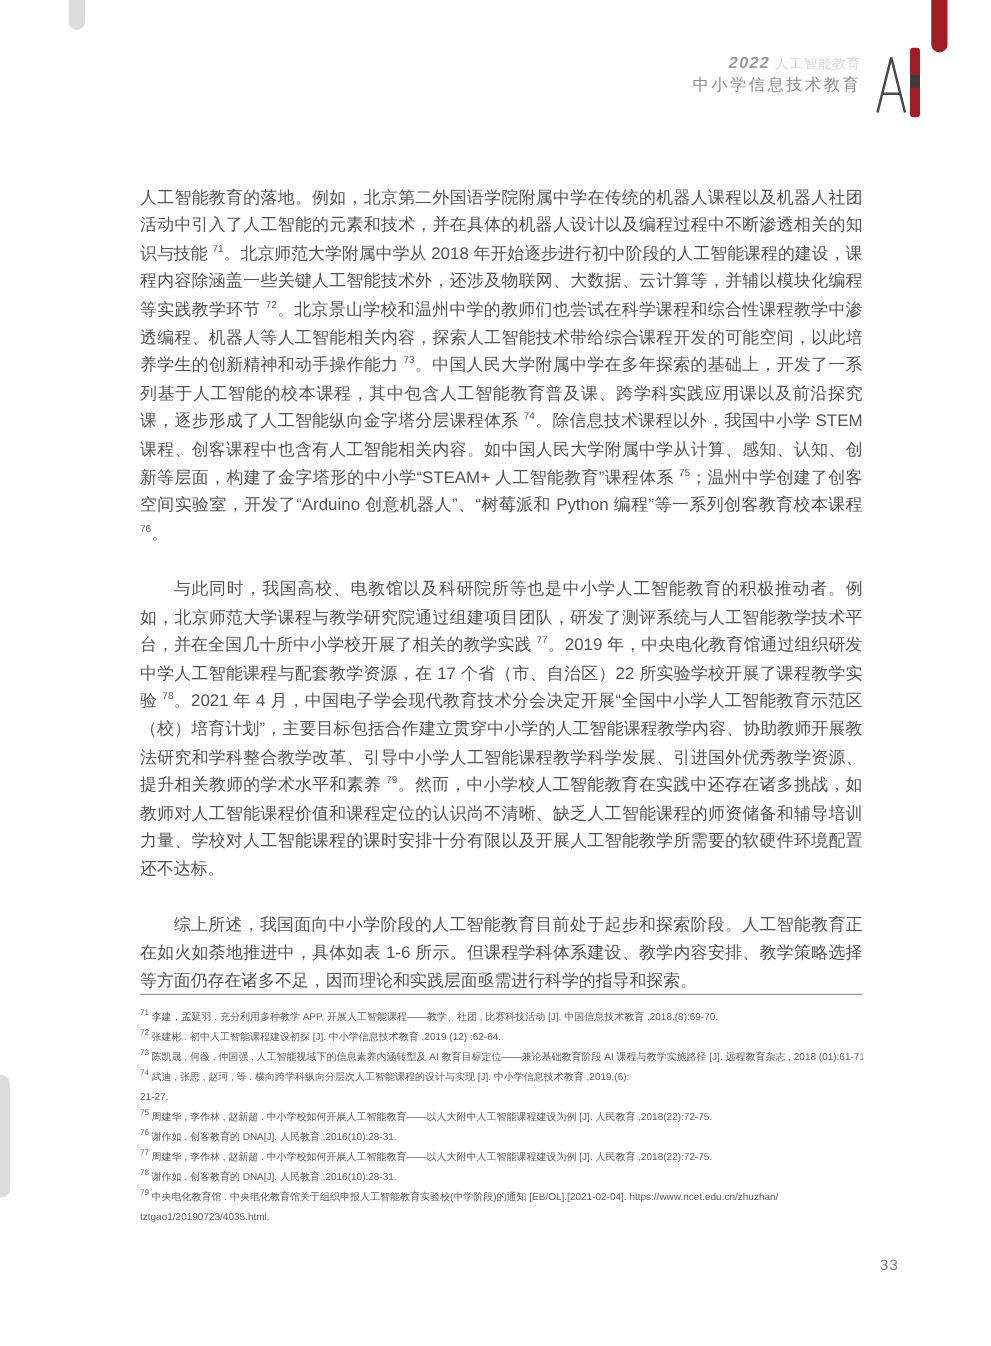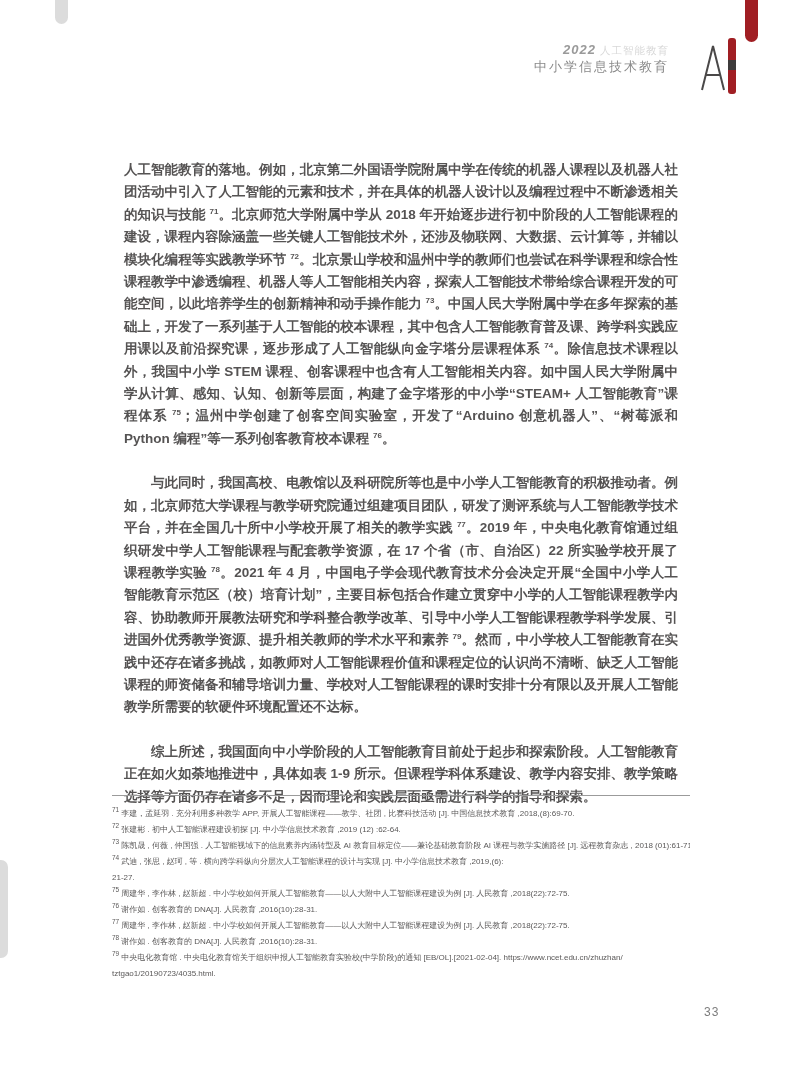--- a/index.html
+++ b/index.html
@@ -12,35 +12,35 @@
   }
   .page{position:absolute;inset:0;background:#ffffff;}
 
   
   .deco{position:absolute;}
   .deco-top-left{left:55px;top:-14px;width:13px;height:38px;background:#dcdcdc;border-radius:7px;}
   .deco-top-right{left:745px;top:-12px;width:13px;height:54px;background:#a01e23;border-radius:7px;}
   .deco-bottom-left{left:-6px;top:860px;width:14px;height:98px;background:#dcdcdc;border-radius:7px;}
 
   
-  .header{position:absolute;top:38px;right:56px;display:flex;align-items:flex-start;gap:20px;}
+  .header{position:absolute;top:38px;right:56px;display:flex;align-items:flex-start;}
   .header-text{text-align:right;margin-right:10px;padding-top:4px;}
   .header-line1{font-size:13px;line-height:16px;white-space:nowrap;}
   .header-year{color:#9a9a9a;font-style:italic;font-weight:bold;letter-spacing:1px;}
   .header-faded{color:#d8d8d8;font-size:10.5px;margin-left:4px;letter-spacing:1px;}
   .header-line2{font-size:13px;line-height:18px;color:#8a8a8a;letter-spacing:2px;white-space:nowrap;}
   .logo{width:38px;height:56px;position:relative;}
 
   
   .body-text{
     position:absolute;left:112px;top:147px;width:578px;
     font-size:13.5px;line-height:22.4px;color:#555353;
     text-align:justify;
   }
-  .para{margin:12px;font-weight:bold;}
+  .para{margin:0;}
   .para + .para{margin-top:22px;}
   .para.indent{text-indent:2em;}
   .para sup{font-size:8px;color:#555353;vertical-align:super;line-height:0;}
 
   
   .footnote-divider{position:absolute;left:112px;top:795px;width:578px;border-top:1px solid #9b9b9b;}
   .footnotes{
     position:absolute;left:112px;top:806px;width:578px;
     font-size:8px;line-height:16px;color:#5a5858;
   }
@@ -74,21 +74,21 @@
           <path d="M3 52 L14 8 L25 52"></path>
           <path d="M7 37 H21"></path>
         </g>
       </svg>
     </div>
   </div>
 
   <div class="body-text" id="paragraphs">
       <p class="para">人工智能教育的落地。例如，北京第二外国语学院附属中学在传统的机器人课程以及机器人社团活动中引入了人工智能的元素和技术，并在具体的机器人设计以及编程过程中不断渗透相关的知识与技能 <sup>71</sup>。北京师范大学附属中学从 2018 年开始逐步进行初中阶段的人工智能课程的建设，课程内容除涵盖一些关键人工智能技术外，还涉及物联网、大数据、云计算等，并辅以模块化编程等实践教学环节 <sup>72</sup>。北京景山学校和温州中学的教师们也尝试在科学课程和综合性课程教学中渗透编程、机器人等人工智能相关内容，探索人工智能技术带给综合课程开发的可能空间，以此培养学生的创新精神和动手操作能力 <sup>73</sup>。中国人民大学附属中学在多年探索的基础上，开发了一系列基于人工智能的校本课程，其中包含人工智能教育普及课、跨学科实践应用课以及前沿探究课，逐步形成了人工智能纵向金字塔分层课程体系 <sup>74</sup>。除信息技术课程以外，我国中小学 STEM 课程、创客课程中也含有人工智能相关内容。如中国人民大学附属中学从计算、感知、认知、创新等层面，构建了金字塔形的中小学“STEAM+ 人工智能教育”课程体系 <sup>75</sup>；温州中学创建了创客空间实验室，开发了“Arduino 创意机器人”、“树莓派和 Python 编程”等一系列创客教育校本课程 <sup>76</sup>。</p>
       <p class="para indent">与此同时，我国高校、电教馆以及科研院所等也是中小学人工智能教育的积极推动者。例如，北京师范大学课程与教学研究院通过组建项目团队，研发了测评系统与人工智能教学技术平台，并在全国几十所中小学校开展了相关的教学实践 <sup>77</sup>。2019 年，中央电化教育馆通过组织研发中学人工智能课程与配套教学资源，在 17 个省（市、自治区）22 所实验学校开展了课程教学实验 <sup>78</sup>。2021 年 4 月，中国电子学会现代教育技术分会决定开展“全国中小学人工智能教育示范区（校）培育计划”，主要目标包括合作建立贯穿中小学的人工智能课程教学内容、协助教师开展教法研究和学科整合教学改革、引导中小学人工智能课程教学科学发展、引进国外优秀教学资源、提升相关教师的学术水平和素养 <sup>79</sup>。然而，中小学校人工智能教育在实践中还存在诸多挑战，如教师对人工智能课程价值和课程定位的认识尚不清晰、缺乏人工智能课程的师资储备和辅导培训力量、学校对人工智能课程的课时安排十分有限以及开展人工智能教学所需要的软硬件环境配置还不达标。</p>
-      <p class="para indent">综上所述，我国面向中小学阶段的人工智能教育目前处于起步和探索阶段。人工智能教育正在如火如荼地推进中，具体如表 1-9 所示。但课程学科体系建设、教学内容安排、教学策略选择等方面仍存在诸多不足，因而理论和实践层面亟需进行科学的指导和探索。</p>
+      <p class="para indent">综上所述，我国面向中小学阶段的人工智能教育目前处于起步和探索阶段。人工智能教育正在如火如荼地推进中，具体如表 1-6 所示。但课程学科体系建设、教学内容安排、教学策略选择等方面仍存在诸多不足，因而理论和实践层面亟需进行科学的指导和探索。</p>
     </div>
 
   <div class="footnote-divider"></div>
 
   <div class="footnotes" id="footnotes">
       <div class="footnote-line"><sup>71</sup>李建，孟延羽 . 充分利用多种教学 APP, 开展人工智能课程——教学、社团 , 比赛科技活动 [J]. 中国信息技术教育 ,2018,(8):69-70.</div>
       <div class="footnote-line"><sup>72</sup>张建彬 . 初中人工智能课程建设初探 [J]. 中小学信息技术教育 ,2019 (12) :62-64.</div>
       <div class="footnote-line"><sup>73</sup>陈凯晟 , 何薇 , 仲国强 . 人工智能视域下的信息素养内涵转型及 AI 教育目标定位——兼论基础教育阶段 AI 课程与教学实施路径 [J]. 远程教育杂志 , 2018 (01):61-71.</div>
       <div class="footnote-line"><sup>74</sup>武迪 , 张思 , 赵珂 , 等 . 横向跨学科纵向分层次人工智能课程的设计与实现 [J]. 中小学信息技术教育 ,2019,(6):</div>
       <div class="footnote-line">21-27.</div>

